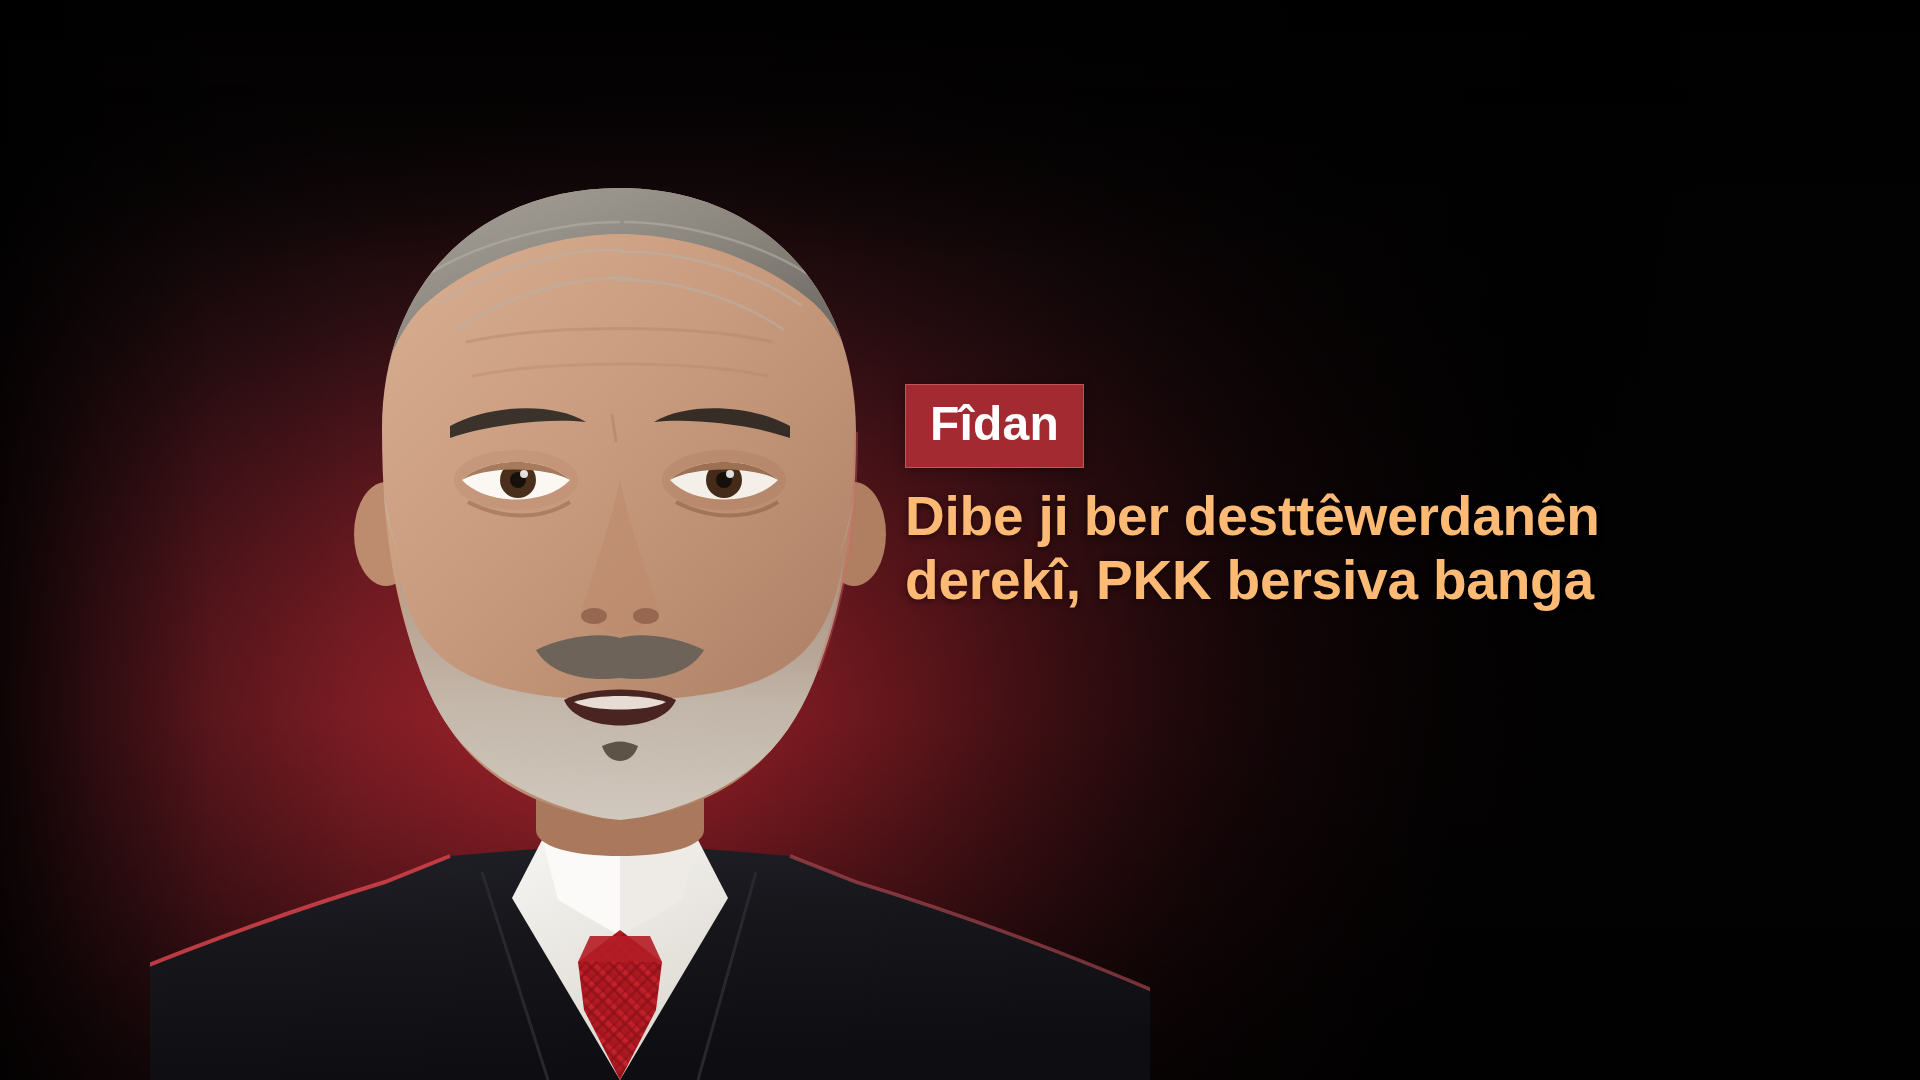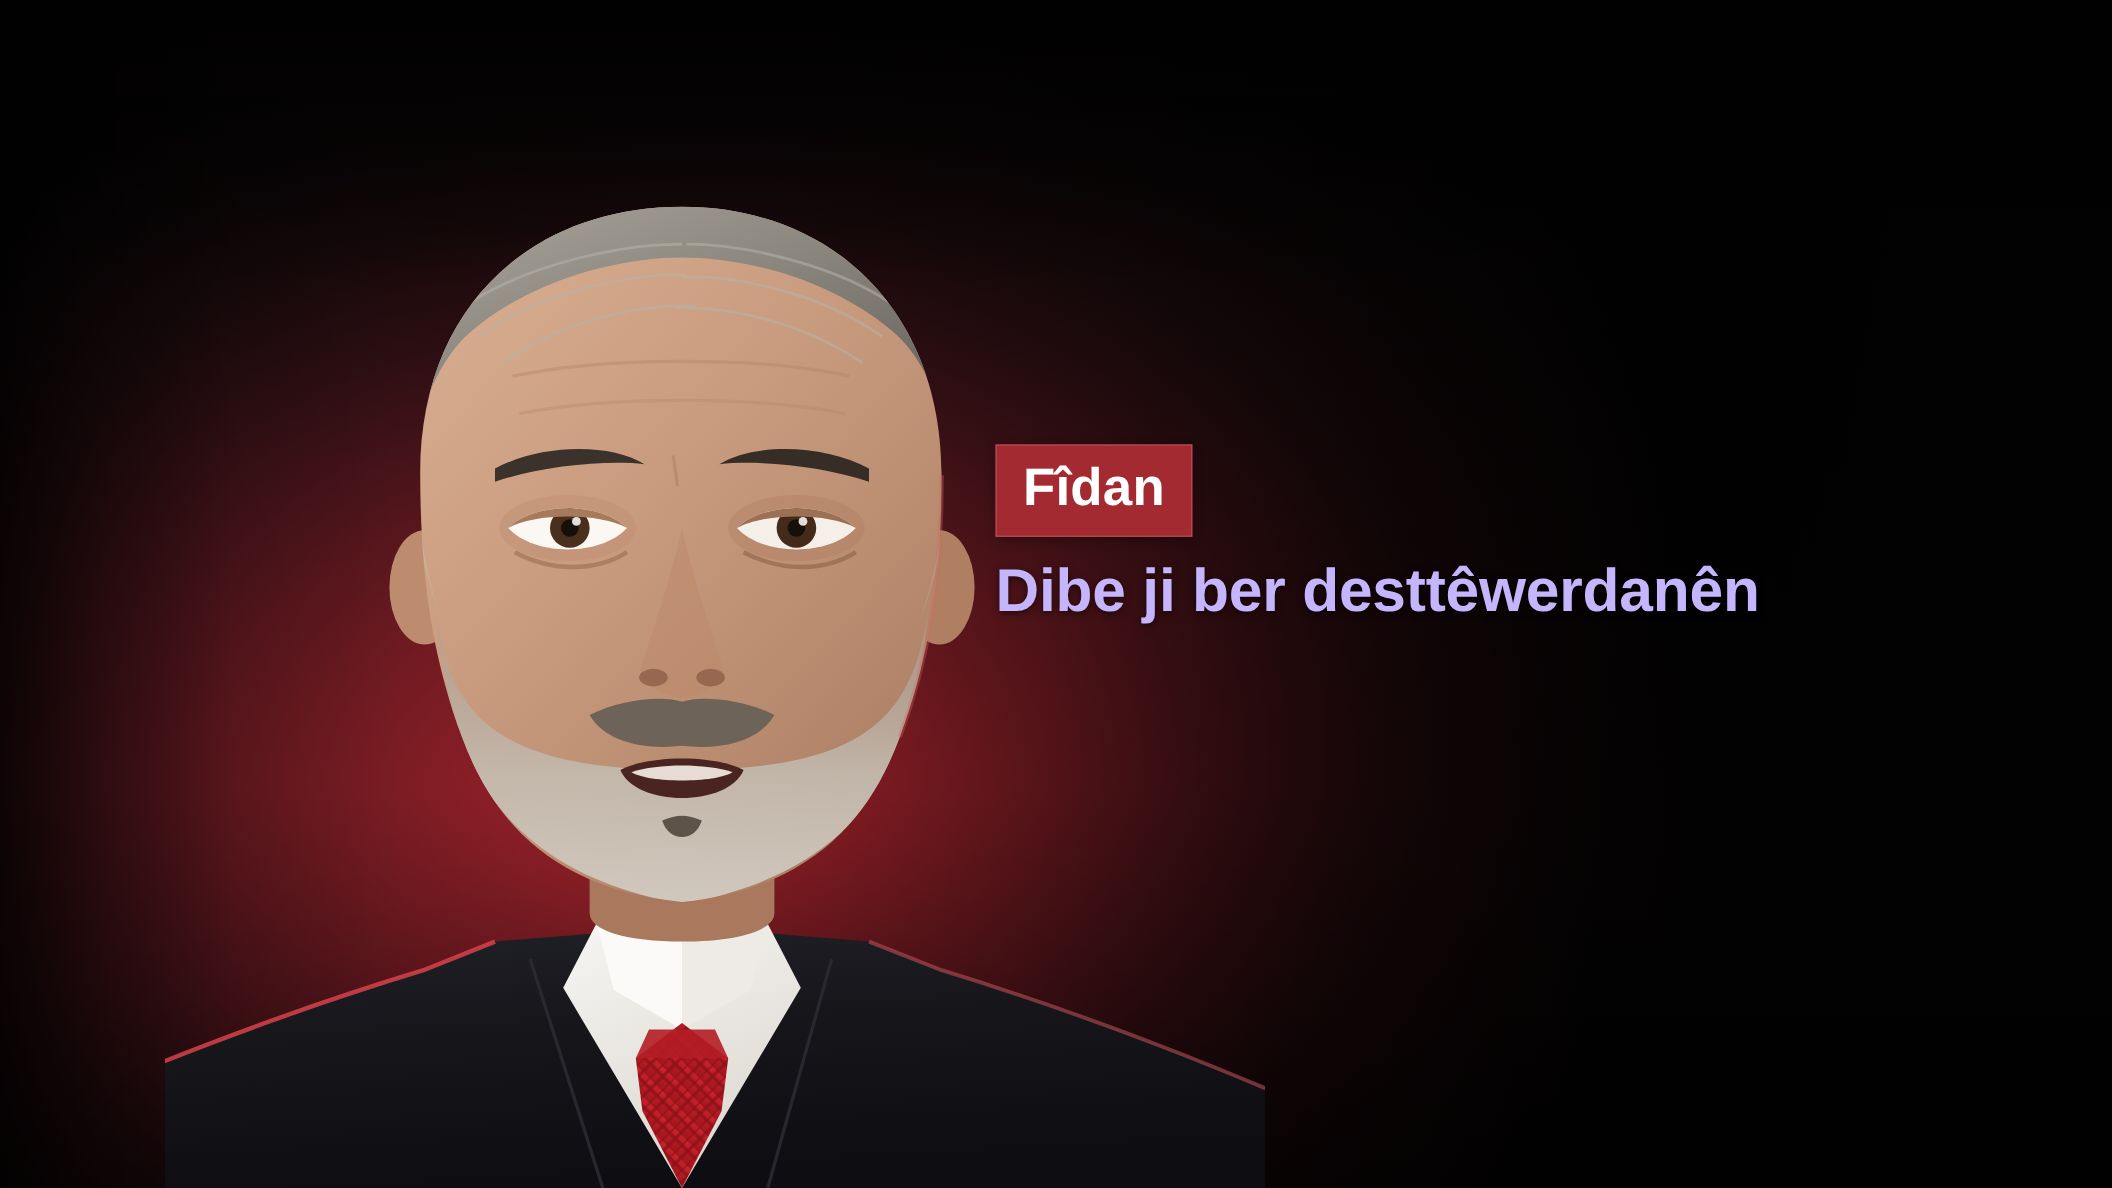--- a/index.html
+++ b/index.html
@@ -82,38 +82,38 @@
     top: 130px;
     width: 1000px;
     height: 950px;
   }
   .subject svg { display: block; width: 100%; height: 100%; }
 
   
   .caption {
     position: absolute;
     left: 905px;
-    top: 404px;
+    top: 384px;
     width: 880px;
   }
   .kicker {
     display: inline-block;
     background: #a32a31;
     border: 1px solid rgba(214,120,124,0.55);
     color: #ffffff;
     font-size: 48px;
     font-weight: 700;
     line-height: 1;
     padding: 15px 24px 19px 24px;
     letter-spacing: 0.2px;
     box-shadow: 0 2px 10px rgba(0,0,0,0.35);
   }
   .headline {
     margin-top: 16px;
-    color: #c4b5fd;
+    color: #fdba74;
     font-size: 55px;
     font-weight: 700;
     line-height: 1.165;
     letter-spacing: -0.2px;
     text-shadow: 0 2px 7px rgba(0,0,0,0.55);
     max-width: 830px;
   }
   .headline .hl-line { display: block; white-space: nowrap; }
 </style>
 </head>
@@ -276,16 +276,17 @@
 
         <path d="M706 302 C706 400 694 470 668 540" fill="none" stroke="#cf6a63" stroke-width="4" opacity="0.35"></path>
       </g>
     </svg>
   </div>
 
   <div class="caption">
     <div class="kicker">Fîdan</div>
     <div class="headline">
       <span class="hl-line">Dibe ji ber desttêwerdanên</span>
+      <span class="hl-line">derekî, PKK bersiva banga</span>
     </div>
   </div>
 
 </div>
 
 </body></html>

